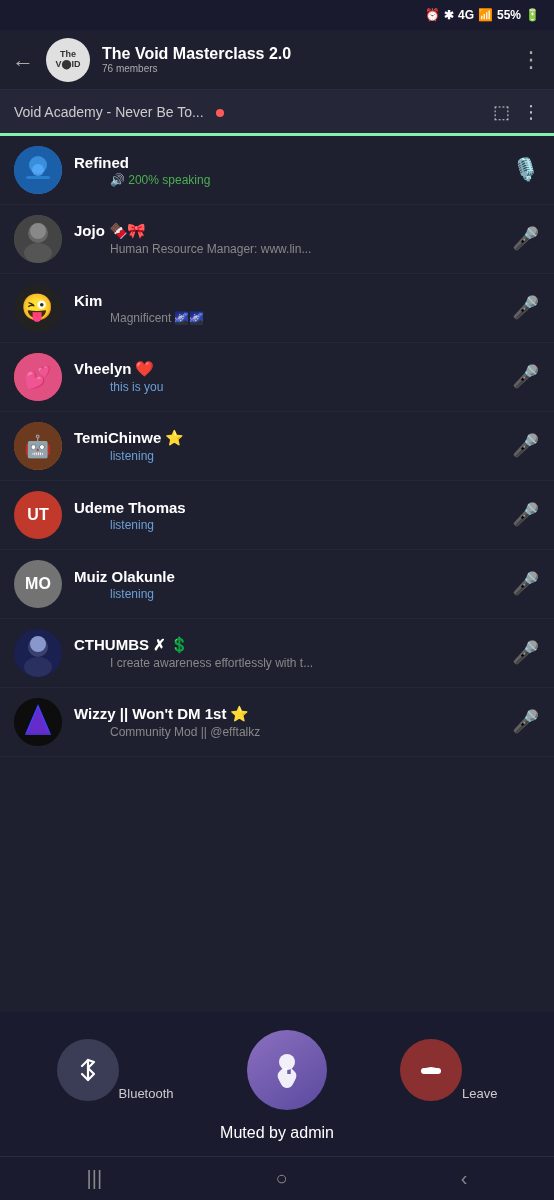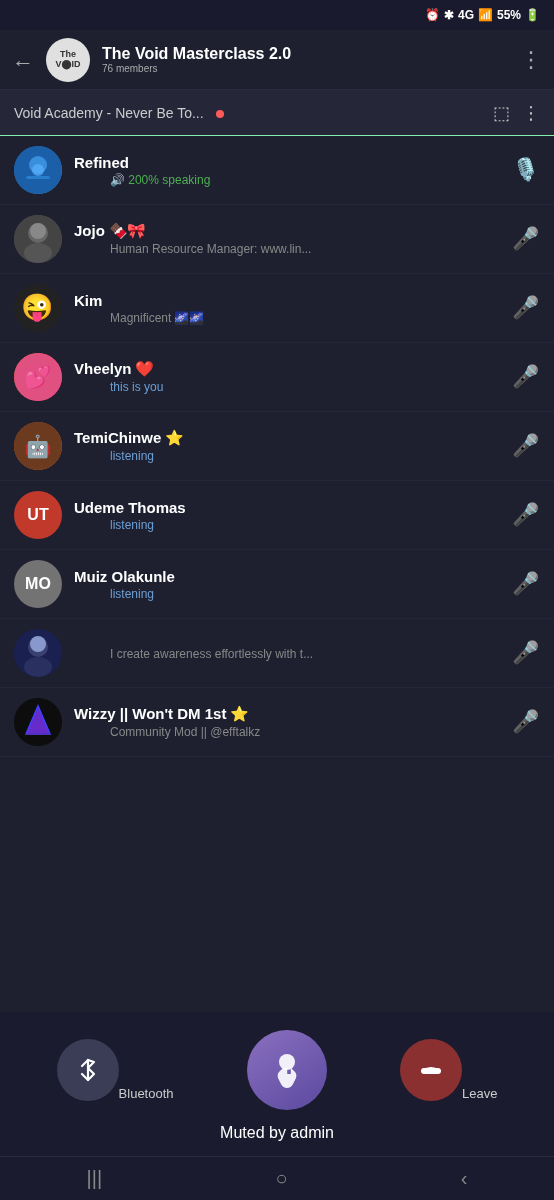--- a/index.html
+++ b/index.html
@@ -56,21 +56,21 @@
     .header-more { color: #aaa; font-size: 22px; }
 
     
     .call-bar {
       background: #252638;
       height: 46px;
       display: flex;
       align-items: center;
       padding: 0 14px;
       justify-content: space-between;
-      border-bottom: 1px solid #86efac;
+      border-bottom: 3px solid #86efac;
     }
     .call-bar-title { font-size: 14px; color: #ccc; font-weight: 500; }
     .call-bar-dot { width: 8px; height: 8px; background: #ff5a5a; border-radius: 50%; display: inline-block; margin-left: 8px; }
     .call-bar-icons { display: flex; gap: 12px; align-items: center; }
     .call-bar-icon { color: #ccc; font-size: 18px; }
     .participant-item {
       display: flex;
       align-items: center;
       padding: 10px 14px;
       border-bottom: 1px solid #252638;
@@ -321,20 +321,21 @@
     <div class="participant-item">
       <div class="participant-avatar av-cthumbs">
         <svg width="48" height="48" viewBox="0 0 48 48">
           <circle cx="24" cy="24" r="24" fill="#1a2050"></circle>
           <circle cx="24" cy="18" r="10" fill="#3a4070"></circle>
           <ellipse cx="24" cy="38" rx="14" ry="10" fill="#2a3060"></ellipse>
           <circle cx="24" cy="15" r="8" fill="#8898cc"></circle>
         </svg>
       </div>
       <div class="participant-info">
+        <div class="participant-name">CTHUMBS ✗ 💲</div>
         <div class="participant-status status-subtitle">I create awareness effortlessly with t...</div>
       </div>
       <span class="mic-icon mic-off-red">🎤</span>
     </div>
 
     <div class="participant-item">
       <div class="participant-avatar av-wizzy">
         <svg width="48" height="48" viewBox="0 0 48 48">
           <circle cx="24" cy="24" r="24" fill="#0d0d0d"></circle>
           <polygon points="12,36 24,8 36,36" fill="#7030e0" opacity="0.9"></polygon>

